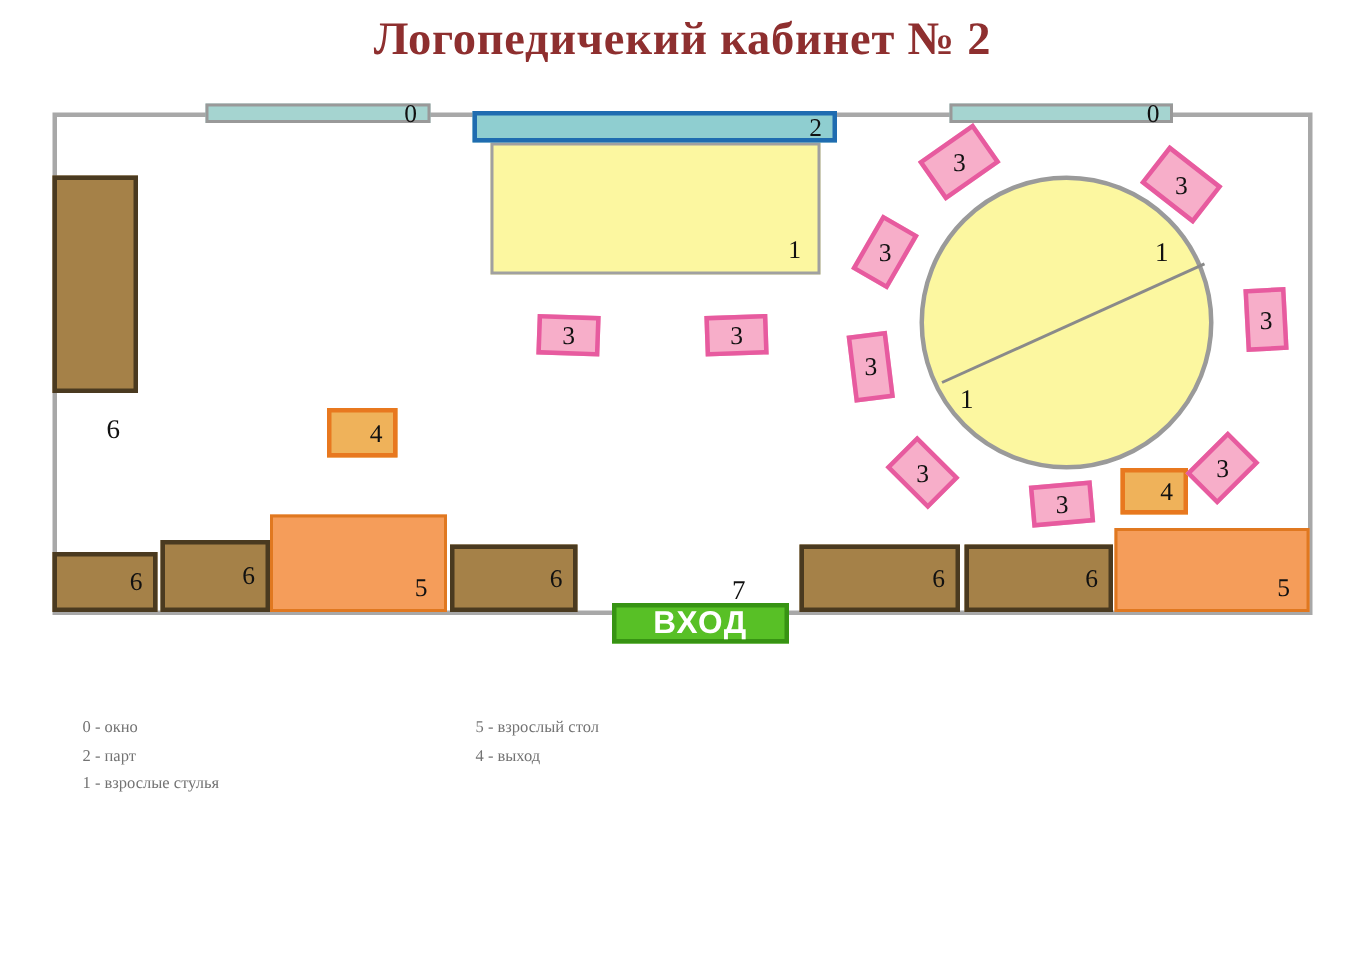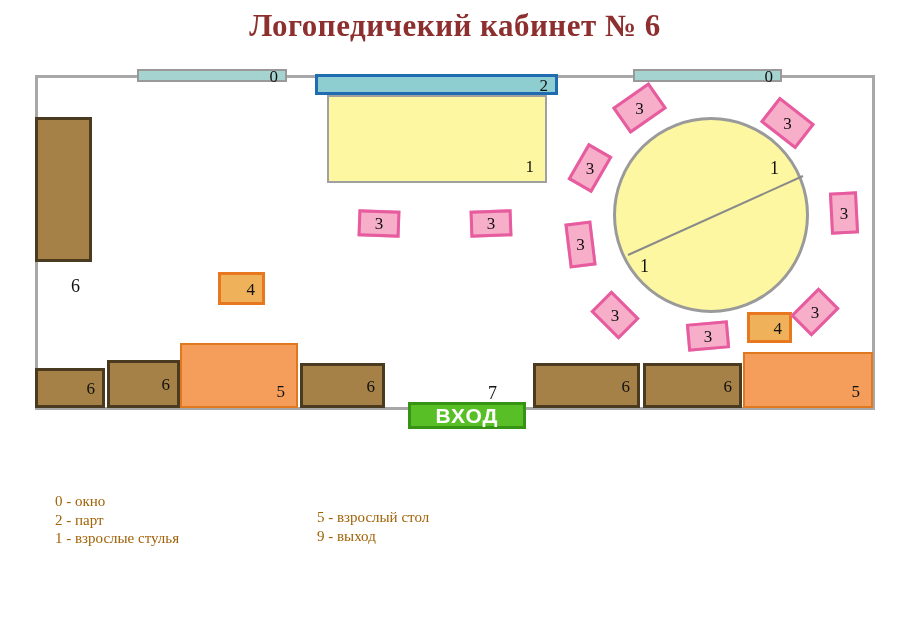--- a/index.html
+++ b/index.html
@@ -30,28 +30,28 @@
     background:#58c026;border:3px solid #379313;color:#ffffff;
     font-family:"Liberation Sans", sans-serif;font-weight:bold;font-size:21px;
     display:flex;align-items:center;justify-content:center;
     letter-spacing:1px;z-index:6;
   }
   .flabel{font-size:18px;color:#111111;z-index:7;white-space:nowrap;}
   .lbl{position:absolute;font-size:17px;color:#111111;line-height:1;}
   .lbl.c{left:0;top:0;right:0;bottom:0;display:flex;align-items:center;justify-content:center;}
   .lbl.r{right:7px;top:50%;transform:translateY(-50%);}
   .lbl.br{right:11px;bottom:6px;}
-  .legend{position:absolute;top:492px;font-size:15px;line-height:18.5px;color:#a16207;}
+  .legend{position:absolute;top:476px;font-size:11px;line-height:18.5px;color:#737373;}
   .legend.left{left:55px;}
-  .legend.right{left:317px;margin-top:16px;}
+  .legend.right{left:317px;}
 </style>
 </head>
 <body>
 
-<div class="title">Логопедичекий кабинет № 6</div>
+<div class="title">Логопедичекий кабинет № 2</div>
 
 <div class="plan">
   <div class="room"></div>
 <div class="item window" style="left: 137px; top: 69px; width: 150px; height: 13px;">
       <span class="lbl r">0</span>
     </div>
     <div class="item window" style="left: 633px; top: 69px; width: 149px; height: 13px;">
       <span class="lbl r">0</span>
     </div>
     <div class="item mirror" style="left: 315px; top: 74px; width: 243px; height: 21px;">
@@ -127,14 +127,14 @@
     <div class="item flabel" style="left: 488px; top: 383px;">7</div>
   </div>
 
 <div class="legend left">
     <div>0 - окно</div>
     <div>2 - парт</div>
     <div>1 - взрослые стулья</div>
   </div>
 <div class="legend right">
     <div>5 -  взрослый стол</div>
-    <div>9 -  выход</div>
+    <div>4 -  выход</div>
   </div>
 
 </body></html>

